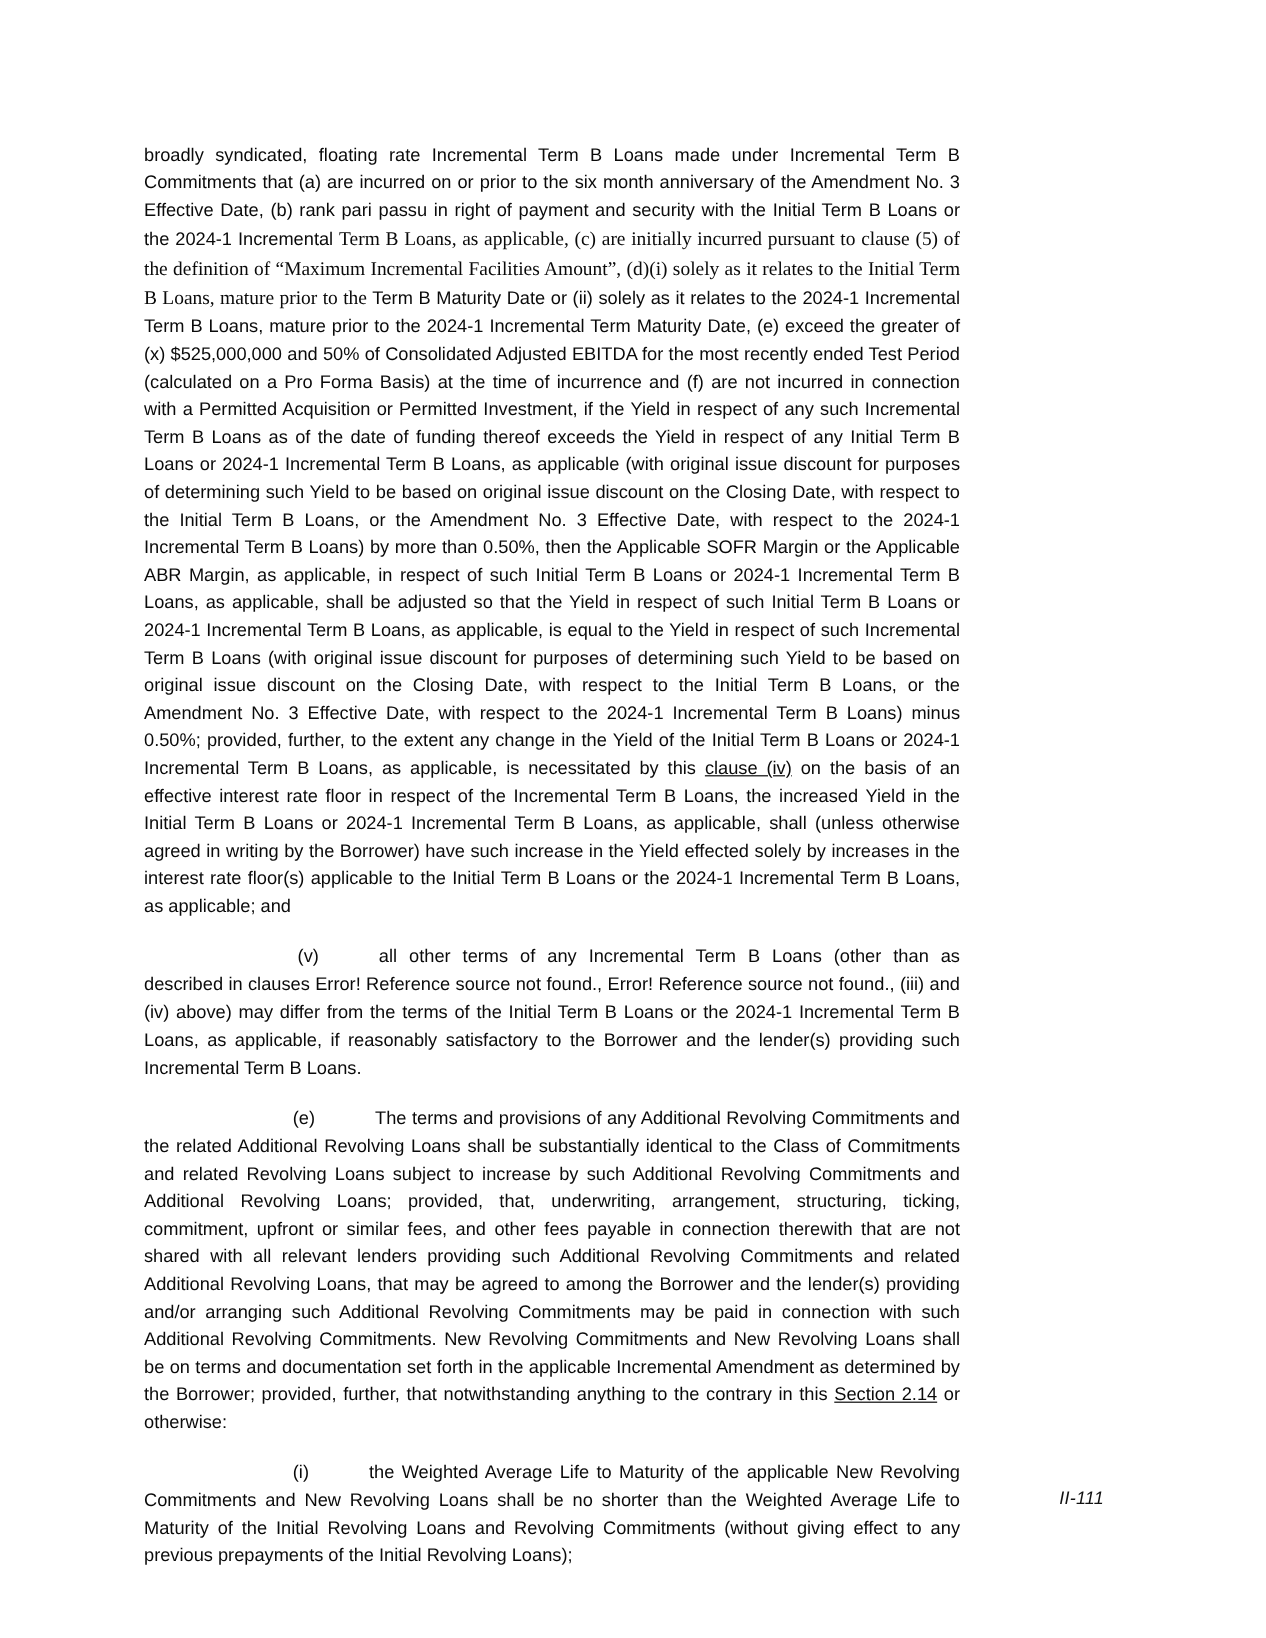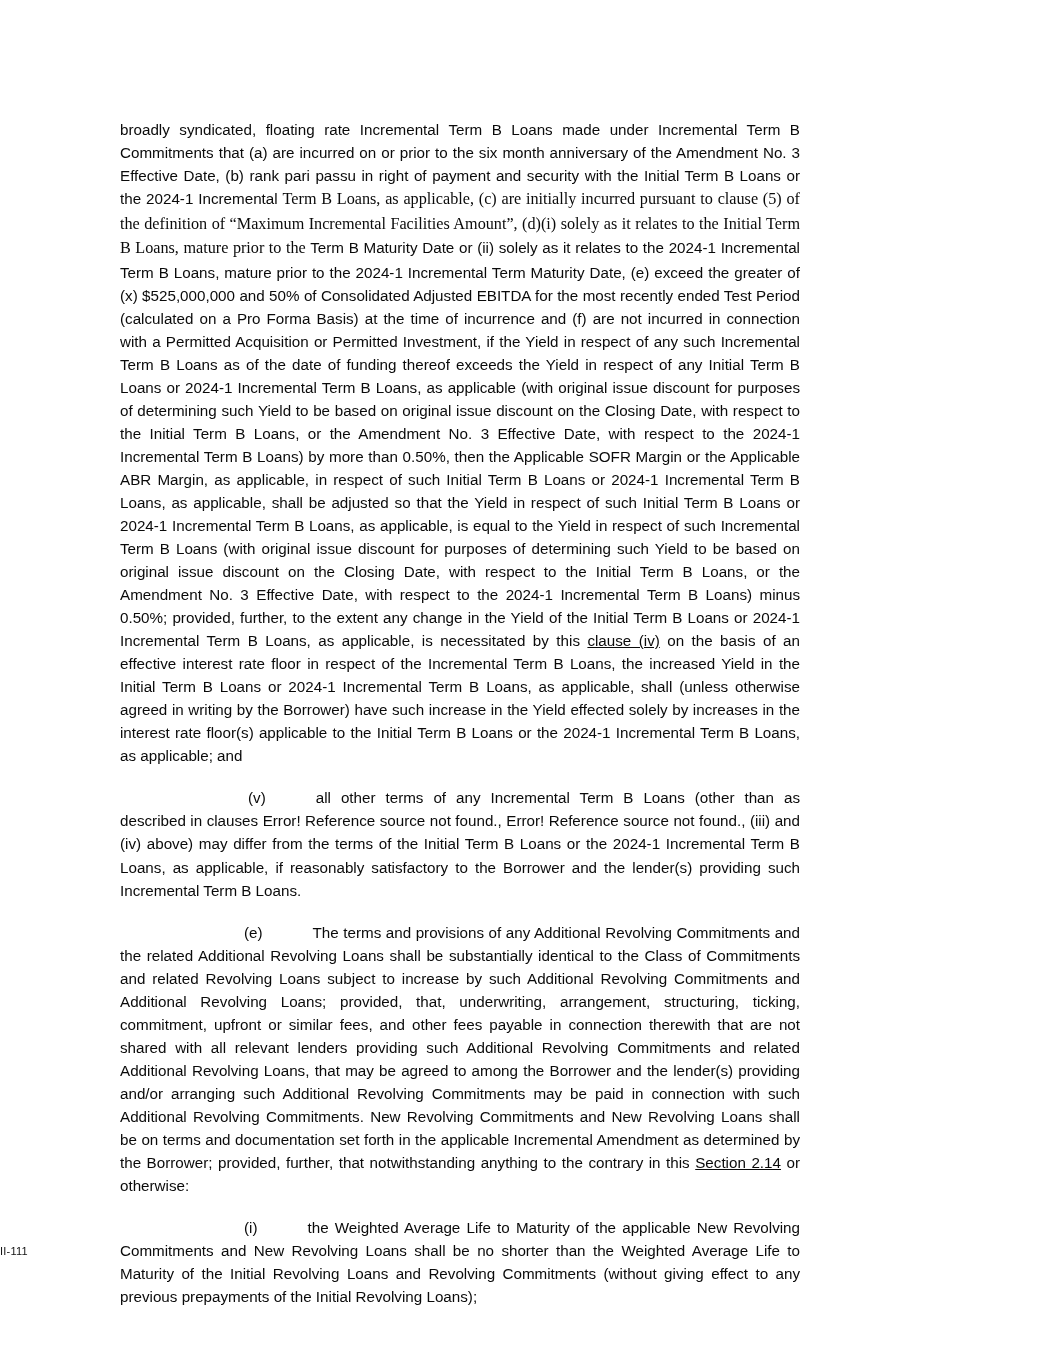--- a/index.html
+++ b/index.html
@@ -54,24 +54,25 @@
     text-decoration: underline;
   }
   .err {
     font-family: "Liberation Sans", sans-serif;
   }
   .footer {
     position: absolute;
     left: 0;
     right: 0;
     bottom: 108px;
-    text-align: left;
-    font-size: 11px;
+    text-align: right;
+    font-size: 15px;
     color: #111111;
     letter-spacing: 0.2px;
+    font-style: italic;
   }
 </style>
 </head>
 <body>
 
 <div class="page">
 
   <div class="body-text">
 
     <p class="para">

